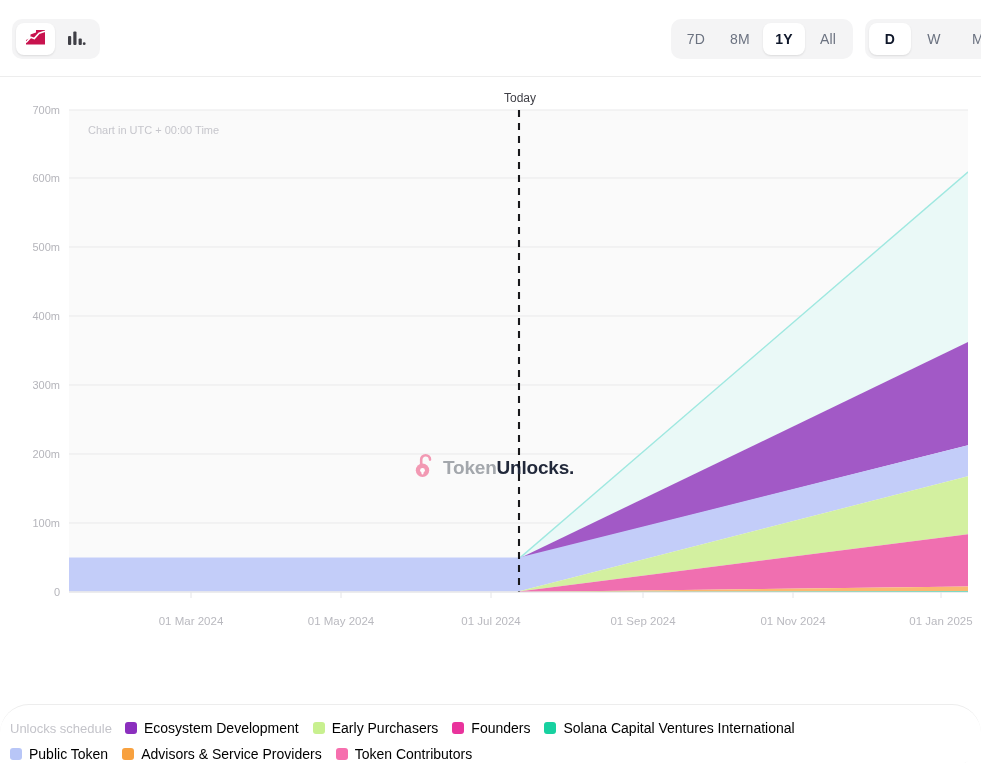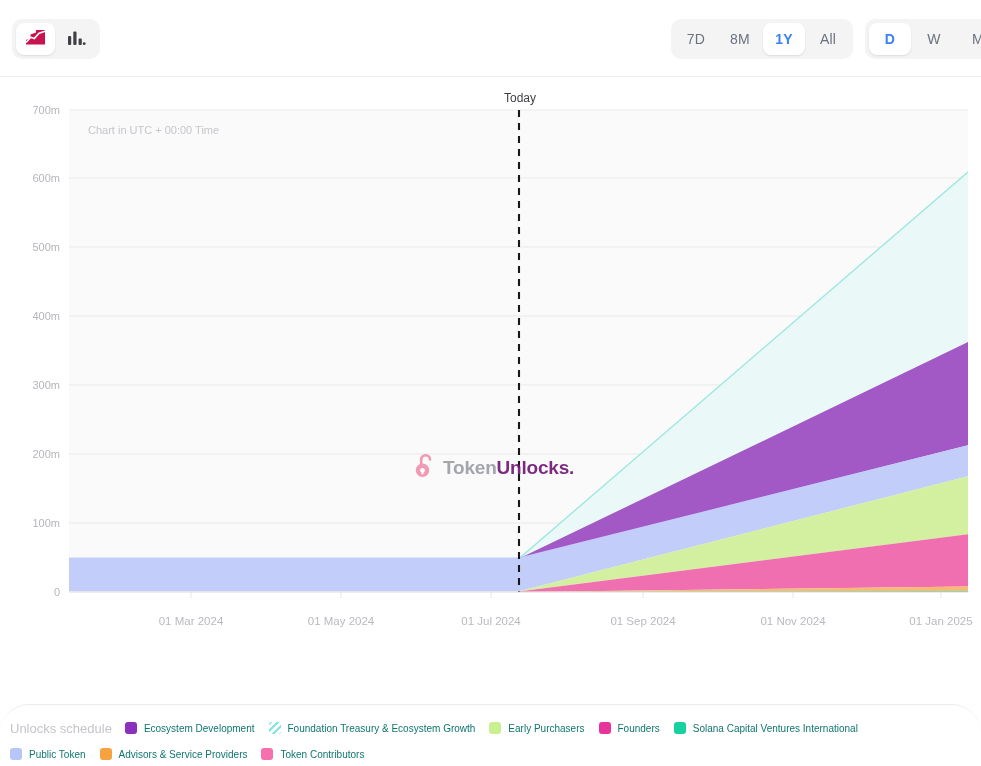--- a/index.html
+++ b/index.html
@@ -38,21 +38,21 @@
     background:#f4f4f5; border-radius:10px; padding:4px; gap:2px;
   }
   .seg-btn {
     min-width:42px; height:32px; padding:0 10px;
     border:none; background:transparent; border-radius:8px;
     font-family:"Liberation Sans", sans-serif;
     font-size:14px; color:#6b7280; cursor:pointer;
     display:flex; align-items:center; justify-content:center;
     letter-spacing:.2px;
   }
-  .seg-btn.active { background:#fff; color:#3b82f6; font-weight:700; box-shadow:0 1px 2px rgba(0,0,0,.10); }
+  .seg-btn.active { background:#fff; color:#0f172a; font-weight:700; box-shadow:0 1px 2px rgba(0,0,0,.10); }
 
   
   .chart-wrap { position:absolute; left:0; top:77px; width:981px; height:627px; }
   .today-label {
     position:absolute; left:498px; top:14px; width:44px; text-align:center;
     font-size:12px; color:#3f3f46;
   }
   .plot-svg { position:absolute; left:0; top:0; }
 
   .ylabel { font-size:11px; fill:#b5b5bb; font-family:"Liberation Sans", sans-serif; }
@@ -60,21 +60,21 @@
   .utc-note { font-size:11px; fill:#c6c6cc; font-family:"Liberation Sans", sans-serif; }
 
   
   .watermark {
     position:absolute; left:415px; top:376px;
     display:flex; align-items:center; gap:7px;
     pointer-events:none; opacity:.92;
   }
   .wm-text { font-size:19px; font-weight:700; letter-spacing:-.2px; }
   .wm-token { color:#9ca0a6; }
-  .wm-unlocks { color:#701a75; }
+  .wm-unlocks { color:#0f172a; }
 
   
   .brush {
     position:absolute; left:71px; top:645px; width:899px; height:41px;
     border:1px solid #ececec; border-radius:7px; background:#fff; overflow:visible;
   }
   .brush-sel {
     position:absolute; left:108px; top:-10px; width:213px; height:51px;
     background:rgba(236,72,110,.085);
   }
@@ -97,21 +97,21 @@
   
   .legend {
     position:absolute; left:0; top:704px; width:981px; height:62px;
     border-top:1px solid #ededed; background:#fff;
     padding:10px 10px 0 10px; overflow:hidden;border-radius:29px;
   }
   .legend-row { display:flex; align-items:center; height:26px; white-space:nowrap; }
   .legend-title { font-size:13px; color:#c4c4ca; margin-right:13px; }
   .legend-item { display:flex; align-items:center; margin-right:14px; cursor:pointer; }
   .swatch { width:12px; height:12px; border-radius:3px; margin-right:7px; flex:none; }
-  .legend-label { font-size:10px; color:#0f766e; }
+  .legend-label { font-size:14px; color:#000000; }
 </style>
 </head>
 <body>
 
 <div id="app">
 
   <div class="header">
 
     <div class="chart-type-toggle">
       <button class="ct-btn active">
@@ -277,24 +277,20 @@
 
   <div class="legend">
     <div class="legend-row">
       <span class="legend-title">Unlocks schedule</span>
 
       <span class="legend-item">
         <span class="swatch" style="background:#8B2FBE;"></span>
         <span class="legend-label">Ecosystem Development</span>
       </span>
 
-      <span class="legend-item">
-        <span class="swatch" style="background:repeating-linear-gradient(135deg,#7FE8E0 0 2.5px,#ffffff 2.5px 5px);"></span>
-        <span class="legend-label">Foundation Treasury &amp; Ecosystem Growth</span>
-      </span>
 
       <span class="legend-item">
         <span class="swatch" style="background:#C8F08F;"></span>
         <span class="legend-label">Early Purchasers</span>
       </span>
 
       <span class="legend-item">
         <span class="swatch" style="background:#E9339C;"></span>
         <span class="legend-label">Founders</span>
       </span>

